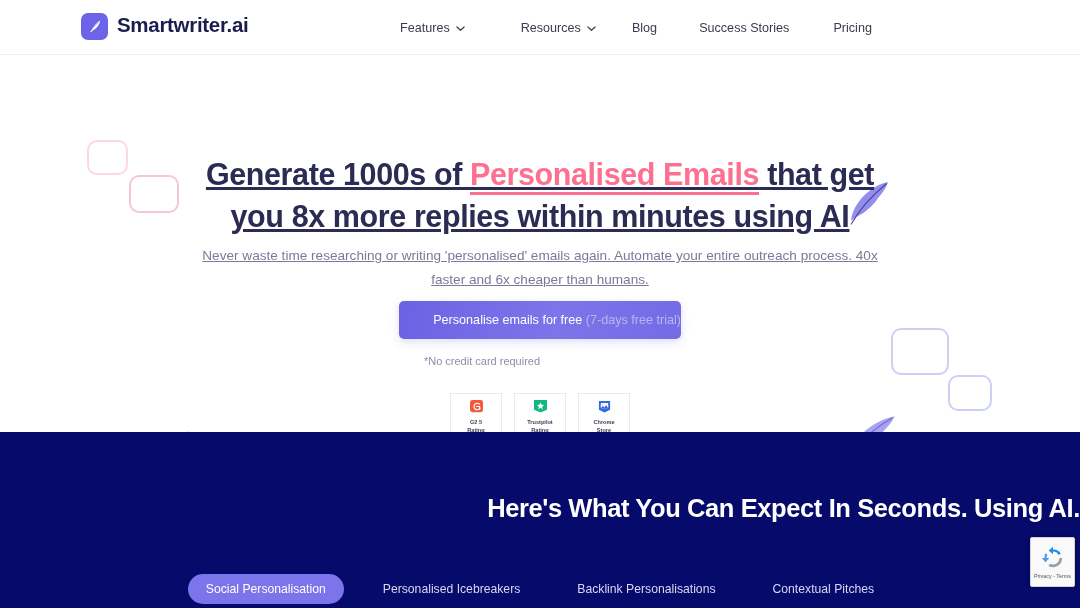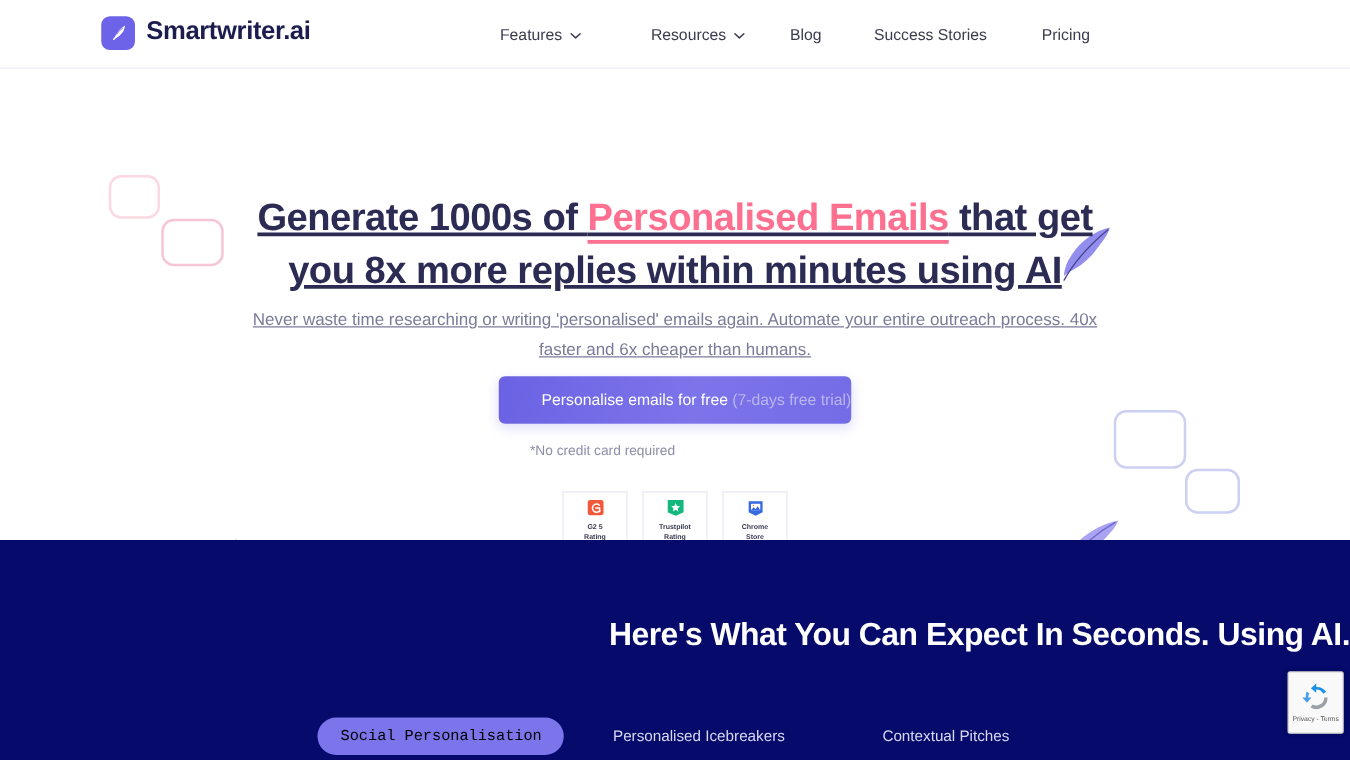--- a/index.html
+++ b/index.html
@@ -123,21 +123,21 @@
     font-size: 25.5px; font-weight: bold; color: #ffffff; letter-spacing: -0.4px;
   }
   .tabs {
     position: absolute; left: 0; top: 142px; width: 1080px;
     display: flex; justify-content: center; align-items: center;
   }
   .tab {
     font-size: 12.2px; color: #d8d8f2; white-space: nowrap;
     padding: 8px 18px; border-radius: 16px; cursor: pointer;
   }
-  .tab.active { background: #7b74ea; color: #000000; font-family: Liberation Mono, monospace; }
+  .tab.active { background: #7b74ea; color: #ffffff; }
   .tab-gap { width: 21px; }
 
   
   .recaptcha {
     position: absolute; right: 5px; bottom: 21px;
     width: 45px; height: 50px; background: #f9f9f9;
     border: 1px solid #d3d3d3; border-radius: 2px;
     box-shadow: 0 0 4px rgba(0,0,0,0.18);
     display: flex; flex-direction: column; align-items: center; justify-content: center;
     overflow: hidden;
@@ -295,20 +295,21 @@
   </div>
 
   <div class="dark">
     <div class="dark-title">Here's What You Can Expect In Seconds. Using AI.</div>
 
     <div class="tabs">
       <div class="tab active">Social Personalisation</div>
       <div class="tab-gap"></div>
       <div class="tab">Personalised Icebreakers</div>
       <div class="tab-gap"></div>
+      <div class="tab">Backlink Personalisations</div>
       <div class="tab-gap"></div>
       <div class="tab">Contextual Pitches</div>
     </div>
   </div>
 
   <div class="recaptcha">
     <span class="recaptcha-icon">
       <svg width="24" height="24" viewBox="0 0 28 28">
         <path d="M14 4.2V1l-5 4.3 5 4.3V6.5a7.5 7.5 0 0 1 6.6 4l2.6-1.8A10.6 10.6 0 0 0 14 4.2z" fill="#1c91e6"></path>
         <path d="M6.5 14a7.5 7.5 0 0 1 1-3.8L5 8.4A10.6 10.6 0 0 0 4.2 14H1l4.3 5 4.3-5H6.5z" fill="#4b9ce8"></path>

